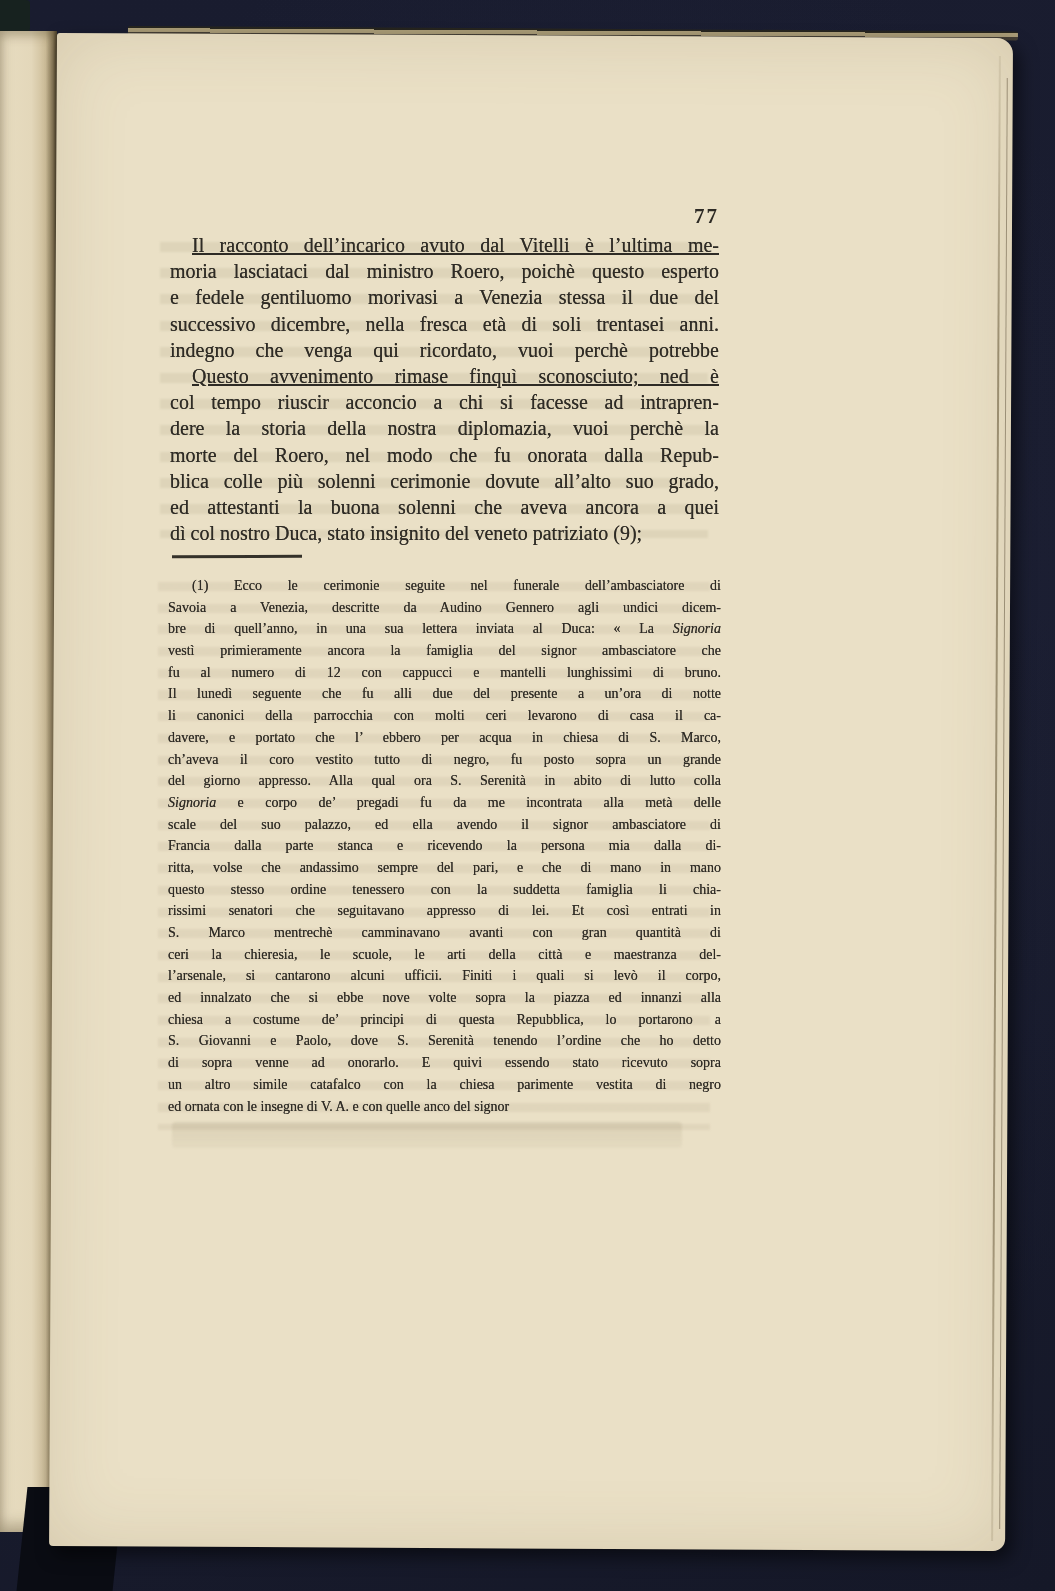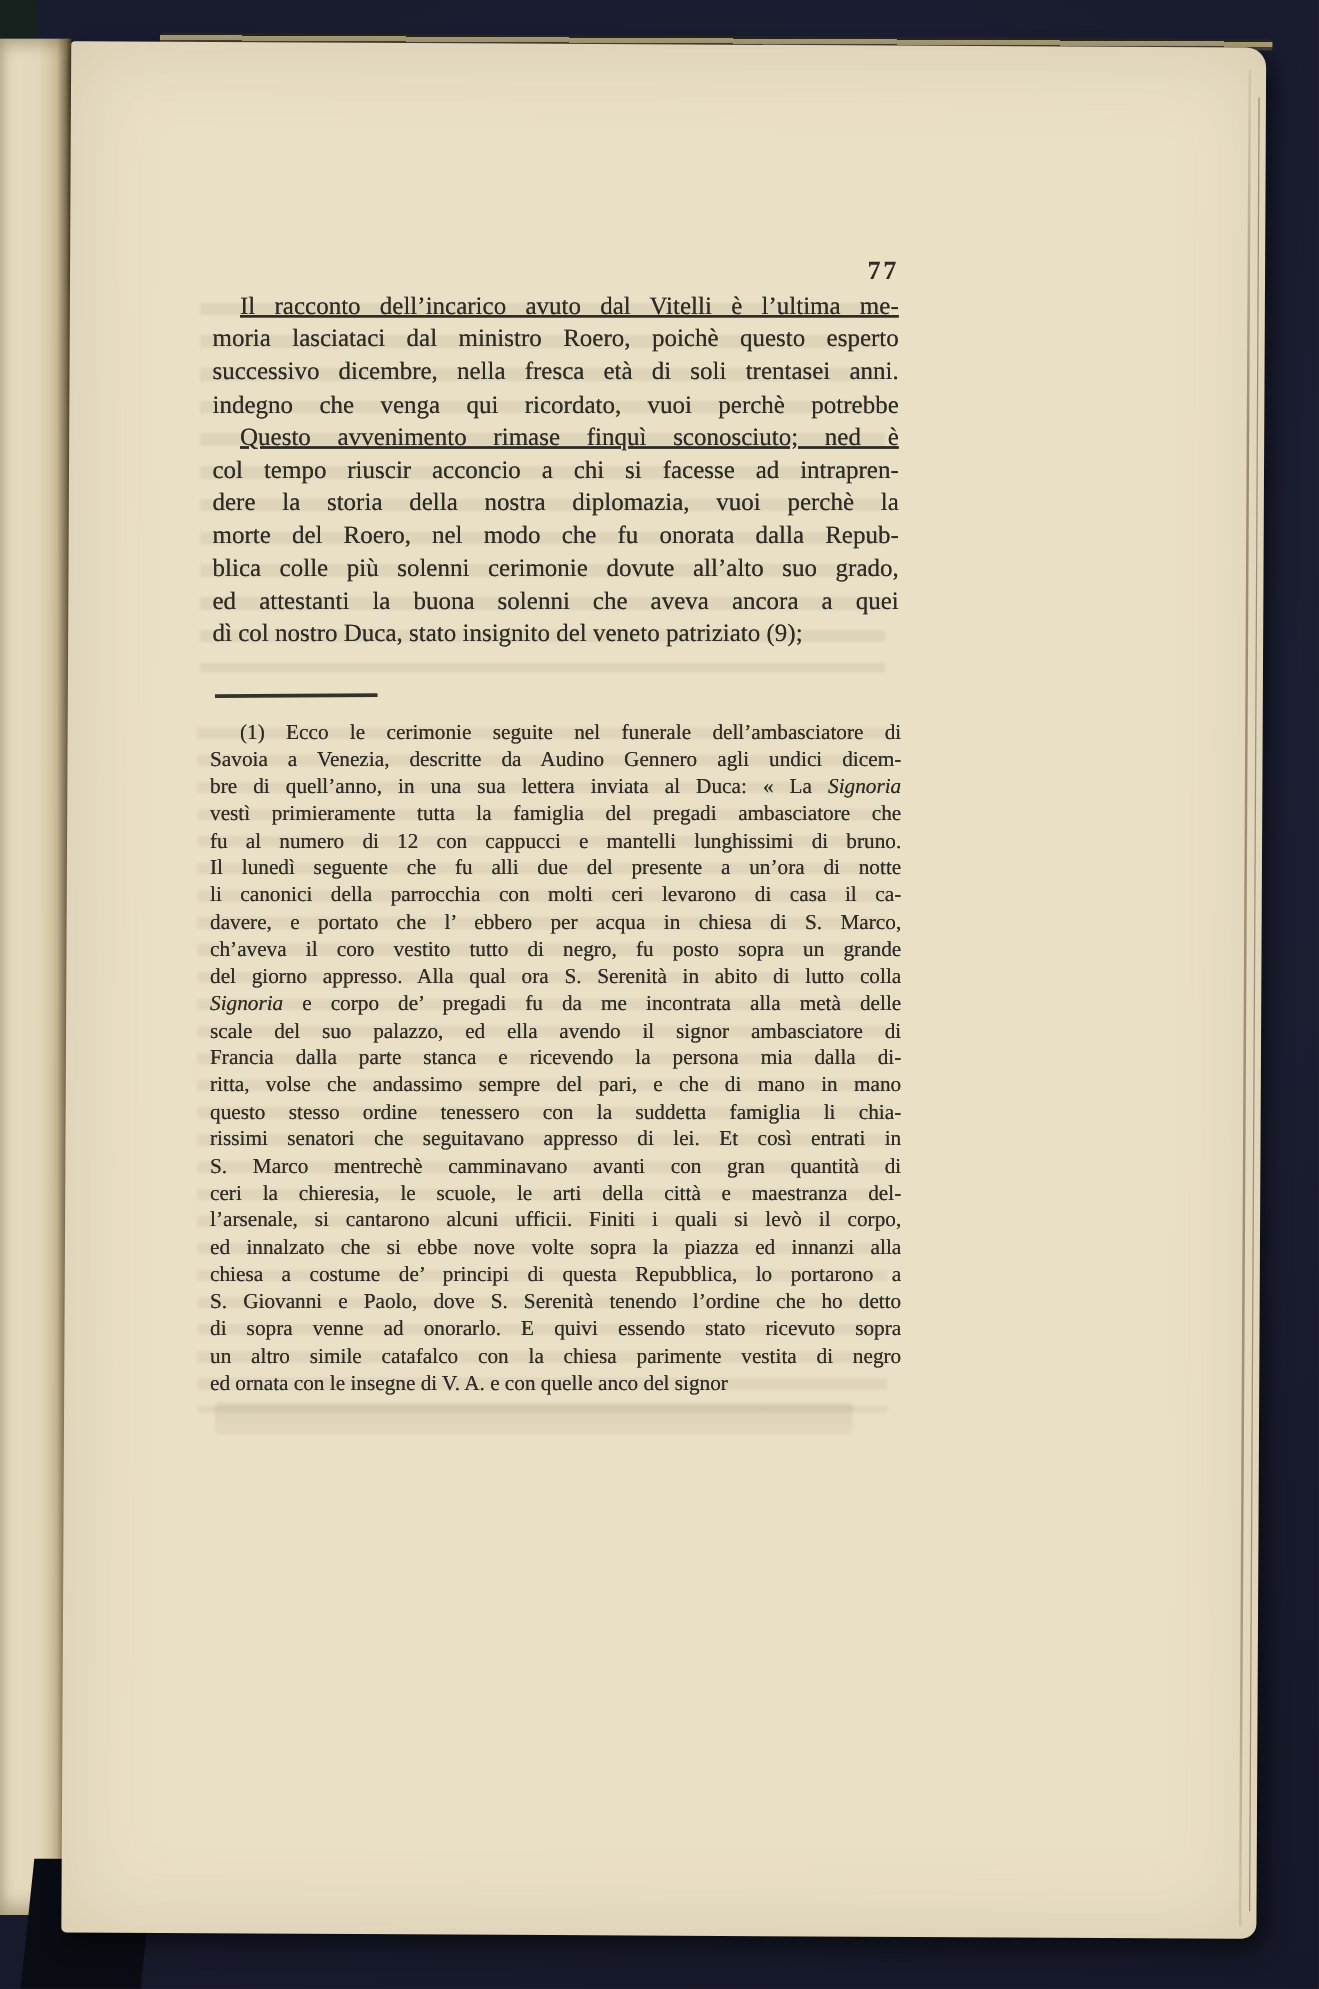--- a/index.html
+++ b/index.html
@@ -89,21 +89,21 @@
 
   .main-text{position:absolute;left:158px;top:232px;width:549px;}
   .main-text .tline{height:26.2px;line-height:26.2px;font-size:20px;}
 
   .footnote-rule{
     position:absolute;left:160px;top:555px;width:130px;height:3px;
     background:#35322a;transform:rotate(-.3deg);
   }
 
   .footnote{position:absolute;left:156px;top:575px;width:553px;}
-  .footnote .tline{height:21.7px;line-height:21.7px;font-size:17px;}
+  .footnote .tline{height:21.7px;line-height:21.7px;font-size:14px;}
 
   .tline{
     text-align:justify;text-align-last:justify;
     white-space:normal;overflow:visible;
     text-shadow:0 0 .4px rgba(46,43,37,.8);
   }
   .tline-last{text-align-last:left;}
   .main-text .tline-indent{text-indent:22px;text-decoration:underline;}
   .footnote .tline-indent{text-indent:24px;}
   em{font-style:italic;}
@@ -126,38 +126,39 @@
   <div class="ghost ghost-a"></div>
   <div class="ghost ghost-b"></div>
   <div class="ghost ghost-c"></div>
 
   <div class="content">
     <div class="pagenum">77</div>
 
     <div class="main-text">
         <div class="tline tline-indent">Il racconto dell’incarico avuto dal Vitelli è l’ultima me-</div>
         <div class="tline">moria lasciataci dal ministro Roero, poichè questo esperto</div>
+        <div class="tline">e fedele gentiluomo morivasi a Venezia stessa il due del</div>
         <div class="tline">successivo dicembre, nella fresca età di soli trentasei anni.</div>
         <div class="tline">indegno che venga qui ricordato, vuoi perchè potrebbe</div>
         <div class="tline tline-indent">Questo avvenimento rimase finquì sconosciuto; ned è</div>
         <div class="tline">col tempo riuscir acconcio a chi si facesse ad intrapren-</div>
         <div class="tline">dere la storia della nostra diplomazia, vuoi perchè la</div>
         <div class="tline">morte del Roero, nel modo che fu onorata dalla Repub-</div>
         <div class="tline">blica colle più solenni cerimonie dovute all’alto suo grado,</div>
         <div class="tline">ed attestanti la buona solenni che aveva ancora a quei</div>
         <div class="tline tline-last">dì col nostro Duca, stato insignito del veneto patriziato (9);</div>
       </div>
 
     <div class="footnote-rule"></div>
 
     <div class="footnote">
         <div class="tline tline-indent">(1) Ecco le cerimonie seguite nel funerale dell’ambasciatore di</div>
         <div class="tline">Savoia a Venezia, descritte da Audino Gennero agli undici dicem-</div>
         <div class="tline">bre di quell’anno, in una sua lettera inviata al Duca: « La <em>Signoria</em></div>
-        <div class="tline">vestì primieramente tutta la famiglia del pregadi ambasciatore che</div>
+        <div class="tline">vestì primieramente ancora la famiglia del signor ambasciatore che</div>
         <div class="tline">fu al numero di 12 con cappucci e mantelli lunghissimi di bruno.</div>
         <div class="tline">Il lunedì seguente che fu alli due del presente a un’ora di notte</div>
         <div class="tline">li canonici della parrocchia con molti ceri levarono di casa il ca-</div>
         <div class="tline">davere, e portato che l’ ebbero per acqua in chiesa di S. Marco,</div>
         <div class="tline">ch’aveva il coro vestito tutto di negro, fu posto sopra un grande</div>
         <div class="tline">del giorno appresso. Alla qual ora S. Serenità in abito di lutto colla</div>
         <div class="tline"><em>Signoria</em> e corpo de’ pregadi fu da me incontrata alla metà delle</div>
         <div class="tline">scale del suo palazzo, ed ella avendo il signor ambasciatore di</div>
         <div class="tline">Francia dalla parte stanca e ricevendo la persona mia dalla di-</div>
         <div class="tline">ritta, volse che andassimo sempre del pari, e che di mano in mano</div>

